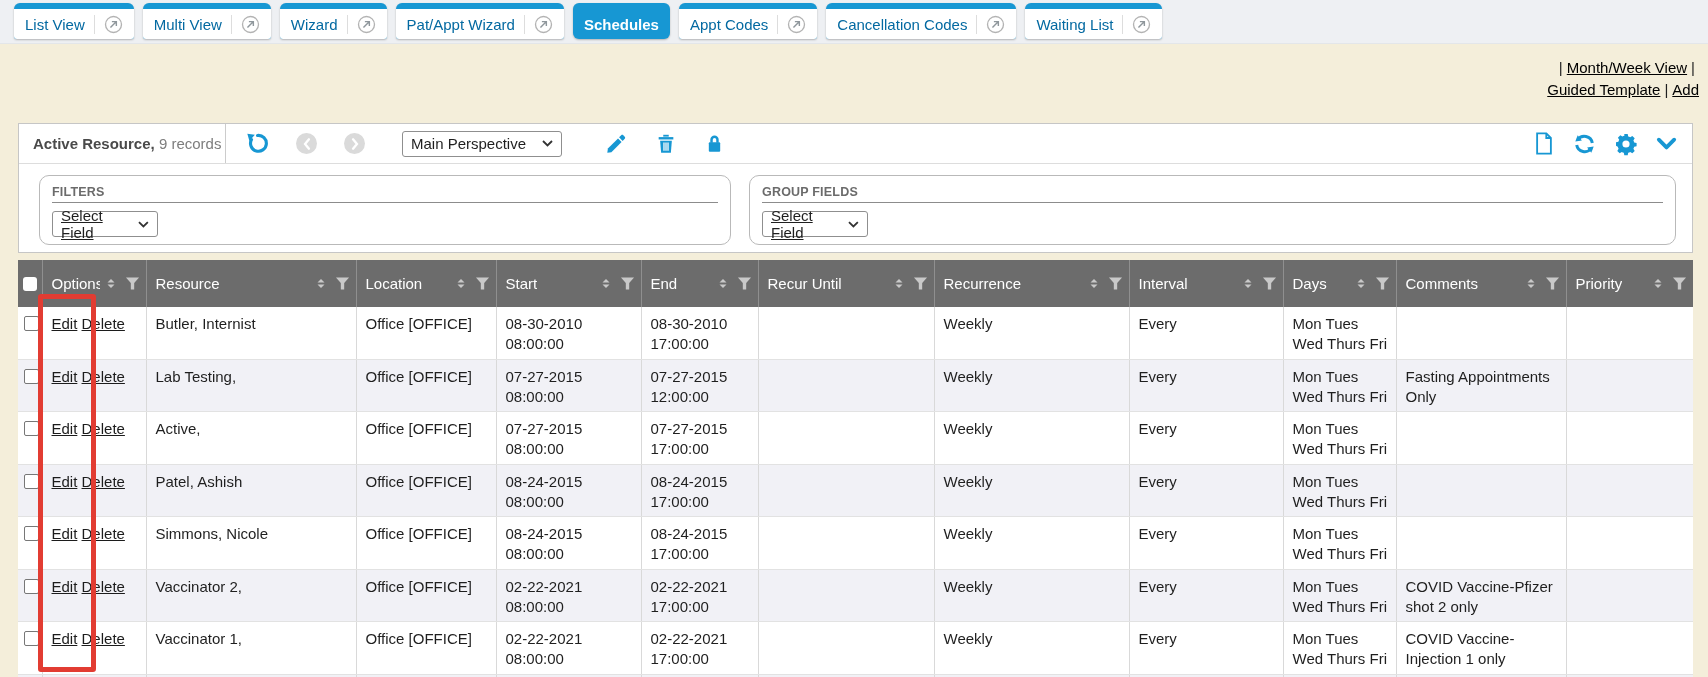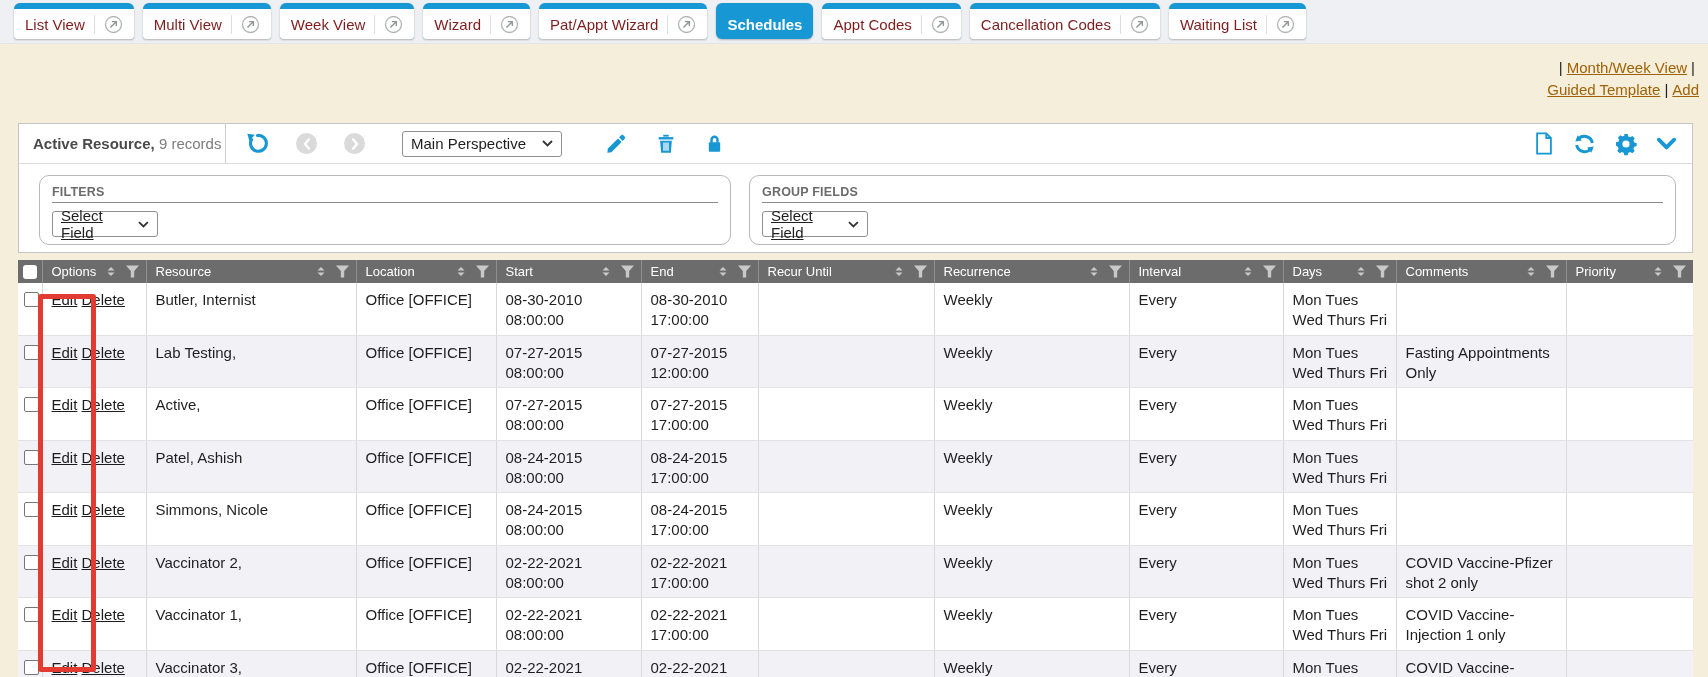--- a/index.html
+++ b/index.html
@@ -19,31 +19,31 @@
   .tab{
     background:#1797d3;border-radius:6px 6px 3px 3px;
     padding-top:6px;box-shadow:0 1px 2px rgba(0,0,0,.25);
     cursor:pointer;flex:0 0 auto;
   }
   .tab-body{
     background:#ffffff;border-radius:0 0 3px 3px;
     display:flex;align-items:center;gap:9px;
     padding:5px 11px;min-height:20px;
   }
-  .tab-label{font-size:15px;color:#7f1d1d;white-space:nowrap;}
+  .tab-label{font-size:15px;color:#0369a1;white-space:nowrap;}
   .tab-iconwrap{border-left:1px solid #ddd;padding-left:9px;display:flex;align-items:center;}
   .tab.active{border-radius:6px;}
   .tab.active .tab-body{background:transparent;}
   .tab.active .tab-label{color:#fff;font-weight:bold;}
   
   .quick-links{
     position:absolute;top:57px;right:9px;text-align:right;
     font-size:15px;color:#1f1f1f;line-height:21.5px;
   }
-  .quick-links a{color:#a16207;text-decoration:underline;cursor:pointer;}
+  .quick-links a{color:#000000;text-decoration:underline;cursor:pointer;}
   .quick-links .sep{margin:0 4px;}
   
   .main-panel{
     position:absolute;left:18px;top:123px;width:1675px;height:130px;
     background:#fff;border:1px solid #c6c6c6;box-sizing:border-box;
   }
   .toolbar-row{
     height:40px;border-bottom:1px solid #ddd;
     display:flex;align-items:center;padding:0 14px;box-sizing:border-box;
   }
@@ -70,22 +70,22 @@
   .fpanel.groups{flex:1;margin-right:2px;}
   .fpanel-label{
     margin:9px 12px 0 12px;padding-bottom:3px;border-bottom:1px solid #8c8c8c;
     font-size:12.5px;font-weight:bold;color:#6b6b6b;letter-spacing:.2px;
   }
   .fpanel .sel{width:106px;margin:8px 12px;text-decoration:underline;}
   
   .table-wrap{position:absolute;left:18px;top:260px;width:1675px;height:417px;overflow:hidden;}
   table{border-collapse:collapse;table-layout:fixed;width:1675px;}
   thead th{
-    background:#6c6c6c;color:#fff;font-weight:normal;font-size:13px;
-    text-align:left;padding:0 6px 0 9px;height:23px;
+    background:#6c6c6c;color:#fff;font-weight:normal;font-size:15px;
+    text-align:left;padding:0 6px 0 9px;height:47px;
     border-right:1px solid #8f8f8f;cursor:pointer;
   }
   thead th:last-child{border-right:none;}
   .th-in{display:flex;align-items:center;justify-content:space-between;gap:4px;}
   .th-label{white-space:nowrap;overflow:hidden;}
   .th-icons{display:flex;align-items:center;gap:7px;flex:0 0 auto;}
   tbody td{
     font-size:15px;color:#1f1f1f;vertical-align:top;
     padding:7px 8px 4px 9px;height:48px;box-sizing:border-box;
     border-bottom:1px solid #e2e2e2;border-right:1px solid #d9d9d9;
@@ -118,31 +118,20 @@
         <svg width="19" height="19" viewBox="0 0 20 20">
           <circle cx="10" cy="10" r="8.4" fill="none" stroke="#b3b3b3" stroke-width="1.4"></circle>
           <path d="M6.8 13.2 L12.8 7.2 M8.3 7 H13 V11.7" fill="none" stroke="#8f979c" stroke-width="1.5"></path>
         </svg>
       </span>
     </div>
   </div>
     <div class="tab">
     <div class="tab-body">
       <span class="tab-label">Multi View</span>
-      <span class="tab-iconwrap">
-        <svg width="19" height="19" viewBox="0 0 20 20">
-          <circle cx="10" cy="10" r="8.4" fill="none" stroke="#b3b3b3" stroke-width="1.4"></circle>
-          <path d="M6.8 13.2 L12.8 7.2 M8.3 7 H13 V11.7" fill="none" stroke="#8f979c" stroke-width="1.5"></path>
-        </svg>
-      </span>
-    </div>
-  </div>
-    <div class="tab">
-    <div class="tab-body">
-      <span class="tab-label">Week View</span>
       <span class="tab-iconwrap">
         <svg width="19" height="19" viewBox="0 0 20 20">
           <circle cx="10" cy="10" r="8.4" fill="none" stroke="#b3b3b3" stroke-width="1.4"></circle>
           <path d="M6.8 13.2 L12.8 7.2 M8.3 7 H13 V11.7" fill="none" stroke="#8f979c" stroke-width="1.5"></path>
         </svg>
       </span>
     </div>
   </div>
     <div class="tab">
     <div class="tab-body">

